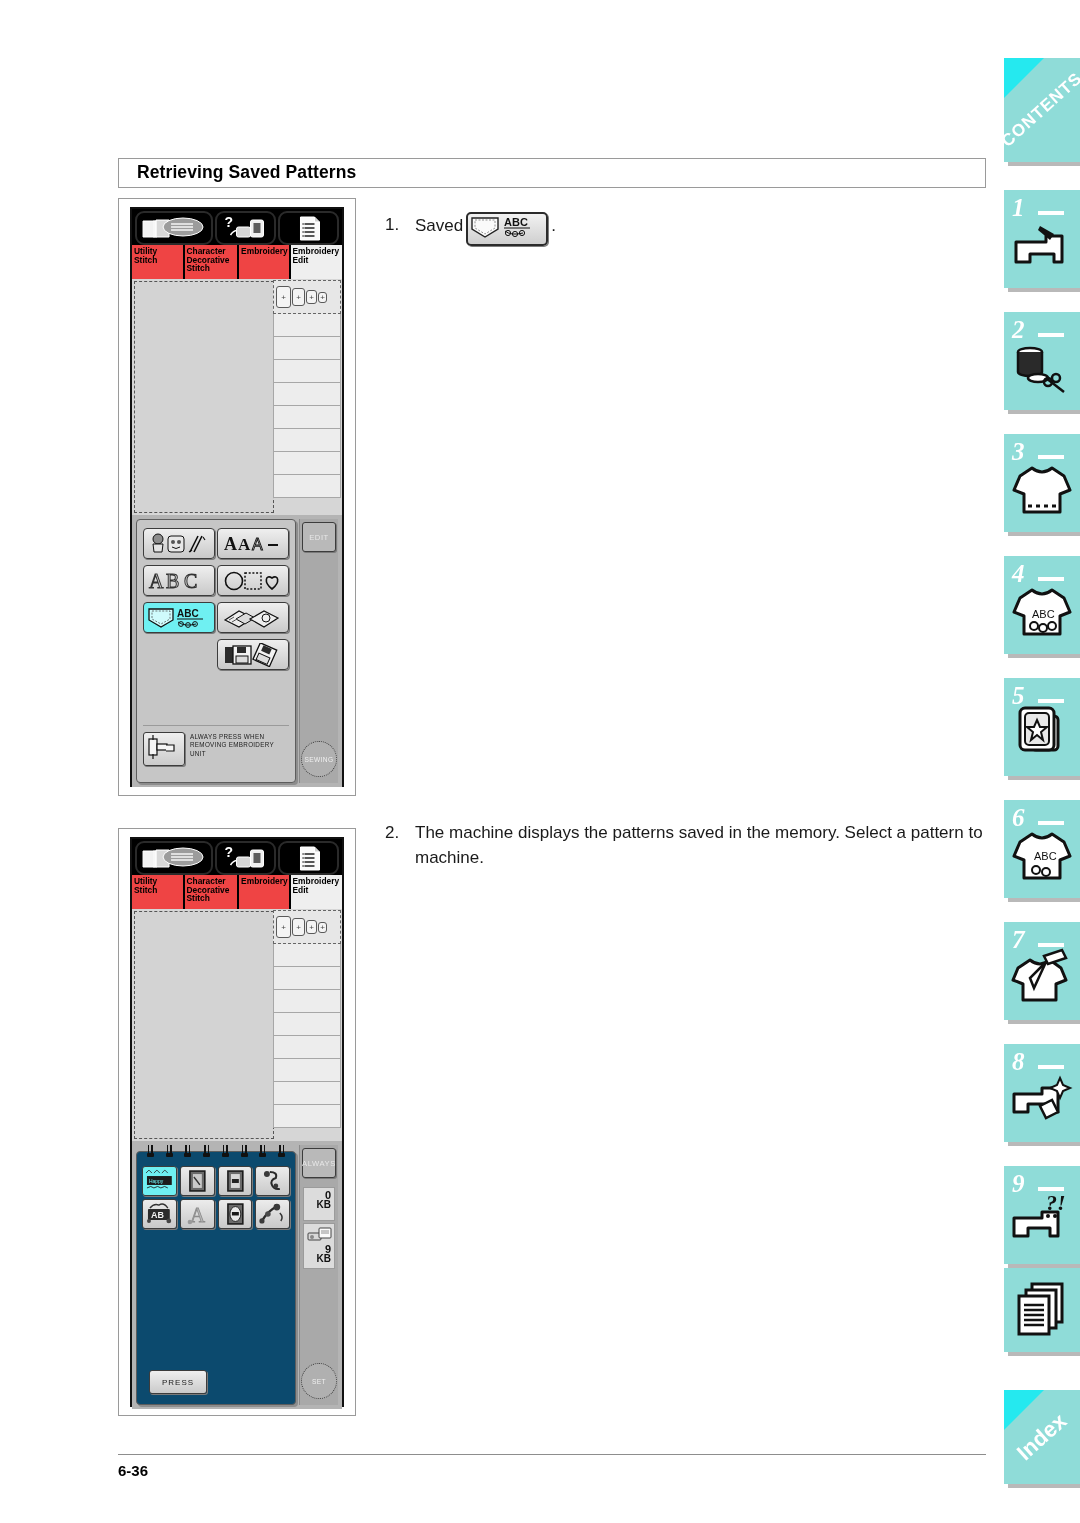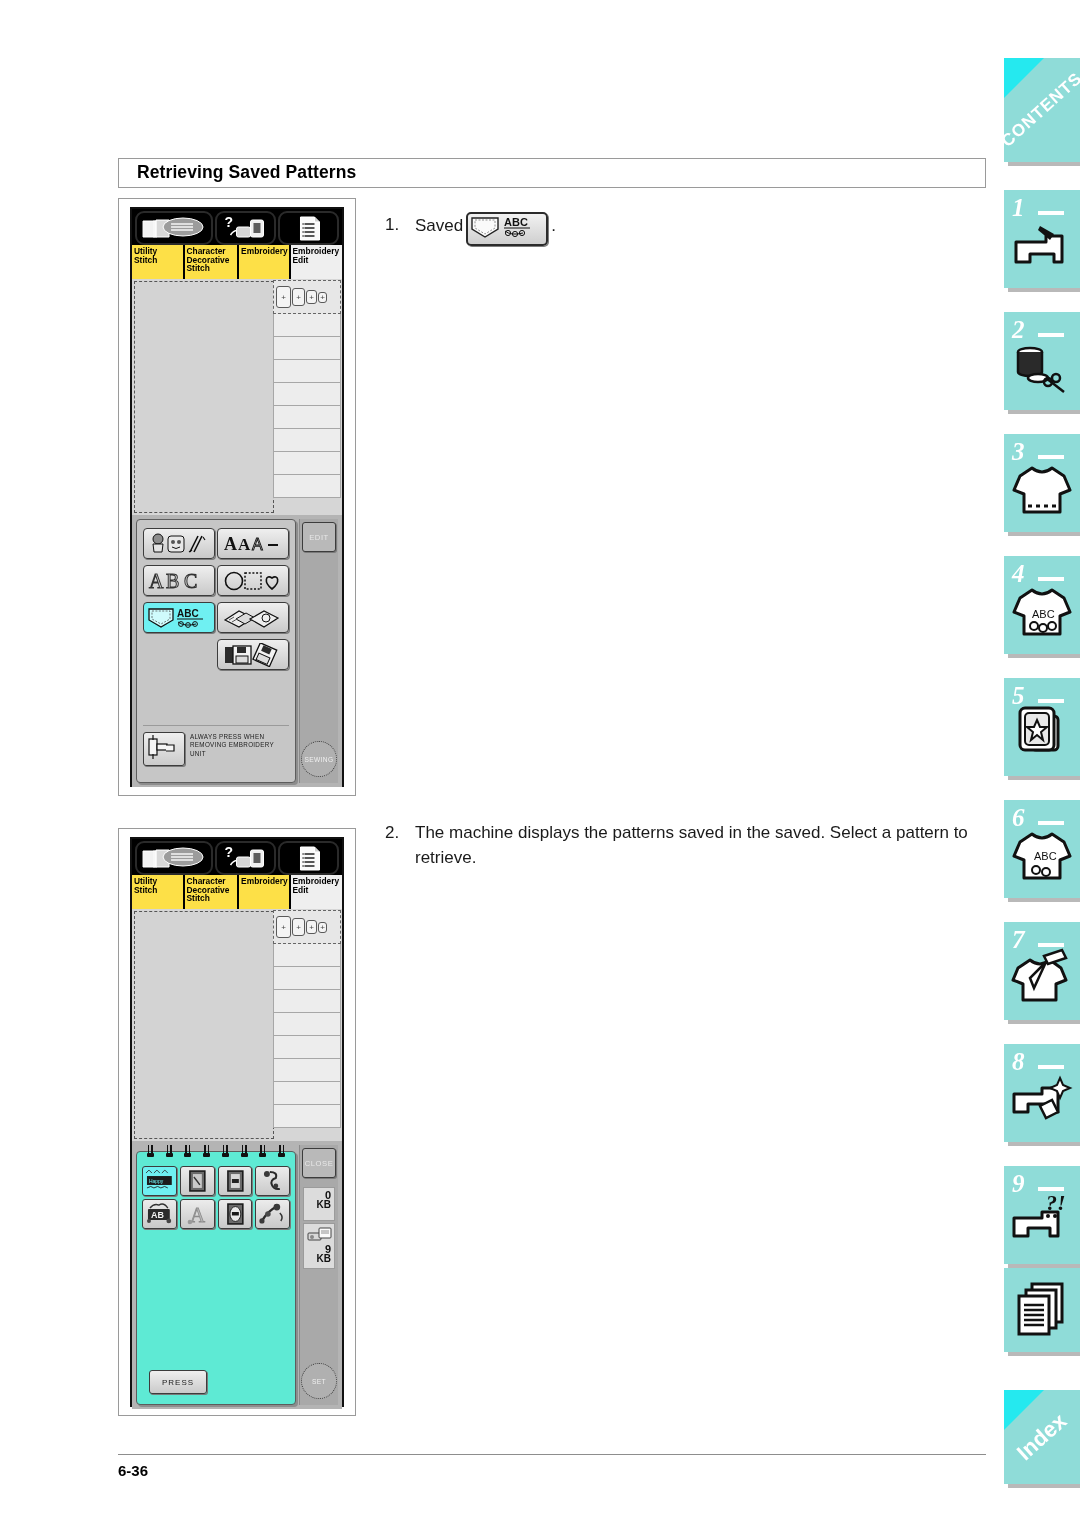--- a/index.html
+++ b/index.html
@@ -54,21 +54,21 @@
   #fig2 .lcd{height:570px;}
 
   .tabrow{display:flex;height:36px;background:#000;padding:2px 2px 0 2px;box-sizing:border-box;}
   .tabicon{flex:1;margin:0 1px;background:#000;border:2px solid #2a2a2a;border-radius:9px;
            position:relative;overflow:hidden;}
   .tabicon.w2{flex:1.3}
   .tablabels{display:flex;height:34px;}
   .tablabels div{
     font-family:"Liberation Sans", sans-serif;
     font-weight:bold;font-size:8.4px;line-height:8.6px;color:#000;
-    background:#fde047;border-right:2px solid #000;padding:2px 1px 0 2px;
+    background:#ef4444;border-right:2px solid #000;padding:2px 1px 0 2px;
     box-sizing:border-box;overflow:hidden;
   }
   .tablabels div.active{background:#efefef;border-right:none;}
   .tl0{width:25%}.tl1{width:26%}.tl2{width:24.5%}.tl3{width:24.5%}
 
   .lcd-body{position:relative;background:#d6d6d6;}
   #fig1 .lcd-body{height:236px;}
   #fig2 .lcd-body{height:232px;}
   .canvas-area{
     position:absolute;left:2px;top:2px;width:140px;bottom:2px;
@@ -135,21 +135,21 @@
     font-family:"Liberation Sans",sans-serif;font-weight:bold;font-size:8px;color:#111;
     text-align:right;padding:2px 3px;
   }
   .kb-num{font-size:11px;line-height:10px}
   .kb-lbl{font-size:10px;line-height:9px}
 
   
   #fig2 .sel-wrap{height:268px;}
   .book{
     position:absolute;left:4px;top:10px;width:160px;bottom:4px;
-    background:#5eead4;border:1px solid #5d5d5d;border-radius:4px;box-sizing:border-box;
+    background:#0c4a6e;border:1px solid #5d5d5d;border-radius:4px;box-sizing:border-box;
     box-shadow:2px 2px 0 #8d8d8d;
   }
   .spiral{position:absolute;left:4px;right:4px;top:-7px;height:12px;display:flex;justify-content:space-around;}
   .ring{width:7px;height:12px;position:relative;}
   .ring:before{content:"";position:absolute;left:1px;top:0;width:1.6px;height:9px;background:#111;}
   .ring:after{content:"";position:absolute;right:1px;top:0;width:1.6px;height:9px;background:#111;}
   .ring i{position:absolute;left:0;bottom:0;width:7px;height:4px;background:#111;border-radius:1px;display:block;}
   .pat-grid{padding:14px 5px 0 5px;}
   .pat-row{display:flex;gap:3px;margin-bottom:3px;}
   .pat-btn{
@@ -219,21 +219,21 @@
           <circle cx="47" cy="20" r="2.6" fill="none" stroke="#111" stroke-width="1"></circle>
           <circle cx="54" cy="19" r="2.6" fill="none" stroke="#111" stroke-width="1"></circle>
           <path d="M37 17 q6 5 18 2" stroke="#111" stroke-width="1" fill="none"></path>
         </svg>
       </span><span>.</span>
     </span>
   </div>
 
   <div class="step" id="step2">
     <span class="num">2.</span>
-    <span class="txt">The machine displays the patterns saved in the saved. Select a pattern to retrieve.</span>
+    <span class="txt">The machine displays the patterns saved in the memory. Select a pattern to machine.</span>
   </div>
 
   <div class="figure" id="fig1">
     <div class="lcd">
 
       <div class="tabrow">
         <div class="tabicon w2">
           <svg width="100%" height="100%" viewBox="0 0 70 30">
             <path d="M4 8 h13 v16 H4 Z" fill="#f2f2f2" stroke="#fff" stroke-width="1"></path>
             <path d="M17 7 h13 v17 H17 Z" fill="#d8d8d8" stroke="#fff" stroke-width="1"></path>
@@ -577,21 +577,21 @@
                   <path d="M24 12 q4 4 1 8" stroke="#333" stroke-width="1.5" fill="none"></path>
                 </svg>
               </div>
             </div>
           </div>
 
           <div class="close-btn">PRESS</div>
         </div>
 
         <div class="side-rail">
-          <div class="rail-btn">CLOSE</div>
+          <div class="rail-btn">ALWAYS</div>
 
           <div class="kb-box" style="top:42px;height:34px;">
             <div class="kb-num">0</div>
             <div class="kb-lbl">KB</div>
           </div>
 
           <div class="kb-box" style="top:78px;height:46px;">
             <svg width="26" height="16" viewBox="0 0 26 16">
               <rect x="1" y="7" width="13" height="7" rx="1" fill="#d8d8d8" stroke="#444"></rect>
               <rect x="12" y="2" width="12" height="10" rx="1" fill="#fafafa" stroke="#444"></rect>

